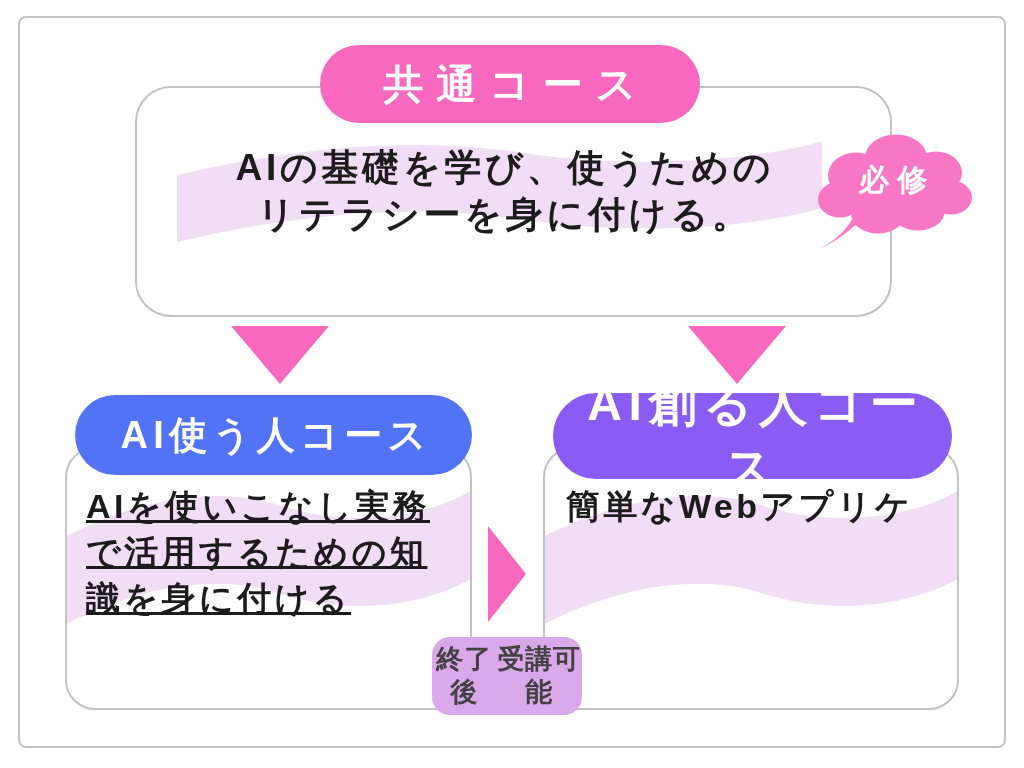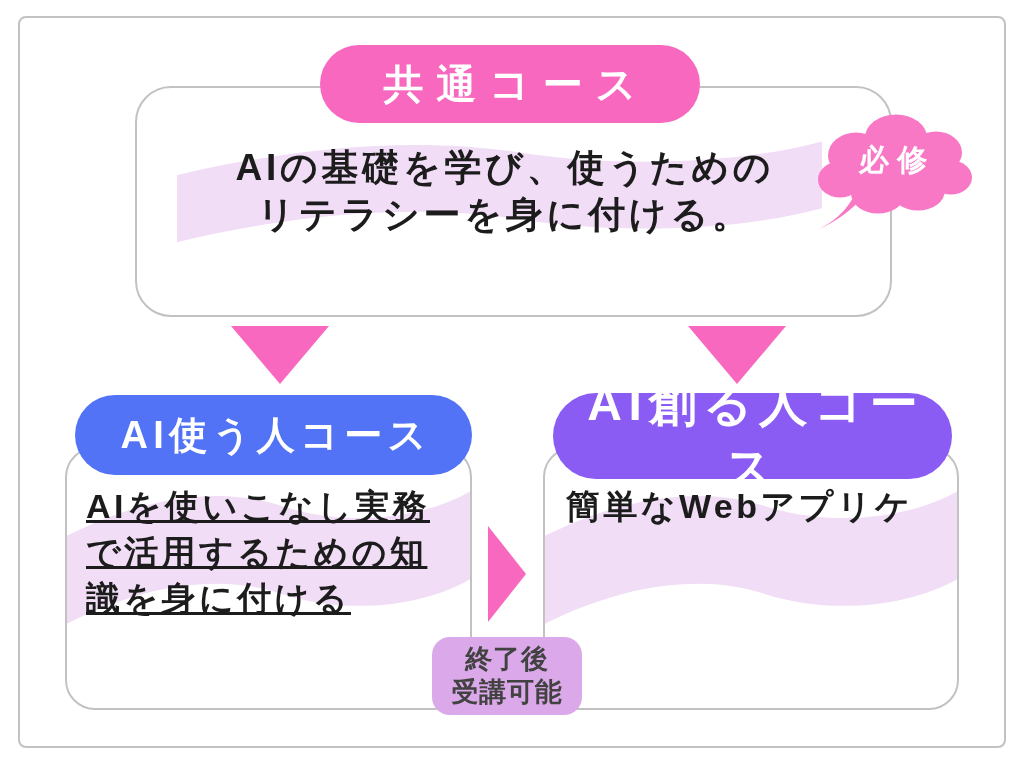--- a/index.html
+++ b/index.html
@@ -67,34 +67,34 @@
   }
   .arrow-down-left{left:231px;top:326px;}
   .arrow-down-right{left:688px;top:326px;}
   .arrow-right{
     left:488px;top:526px;width:0;height:0;z-index:2;
     border-top:48px solid transparent;border-bottom:48px solid transparent;
     border-left:38px solid var(--pink);
   }
 
   
-  .cloud-wrap{left:808px;top:106px;width:170px;height:128px;z-index:5;}
+  .cloud-wrap{left:808px;top:126px;width:170px;height:128px;z-index:5;}
   .cloud-wrap svg{display:block;width:100%;height:100%;}
   .cloud-wrap .puff{fill:var(--pink-cloud);}
   .cloud-label{
     position:absolute;left:0;top:34px;width:100%;text-align:center;
     color:#fff;font-weight:bold;font-size:30px;
     letter-spacing:0.28em;text-indent:0.28em;
   }
 
   
   .badge{
     left:432px;top:637px;width:150px;height:78px;border-radius:18px;
     background:var(--badge);z-index:6;
-    display:flex;flex-direction:column;align-items:center;justify-content:center;
+    display:flex;flex-direction:row;align-items:center;justify-content:center;
     color:#424242;font-size:27px;line-height:33px;font-weight:600;
     text-align:center;letter-spacing:0.03em;
   }
 </style>
 </head>
 <body>
 
 <div class="abs frame"></div>
 
 <div class="abs outline-box top-box">

